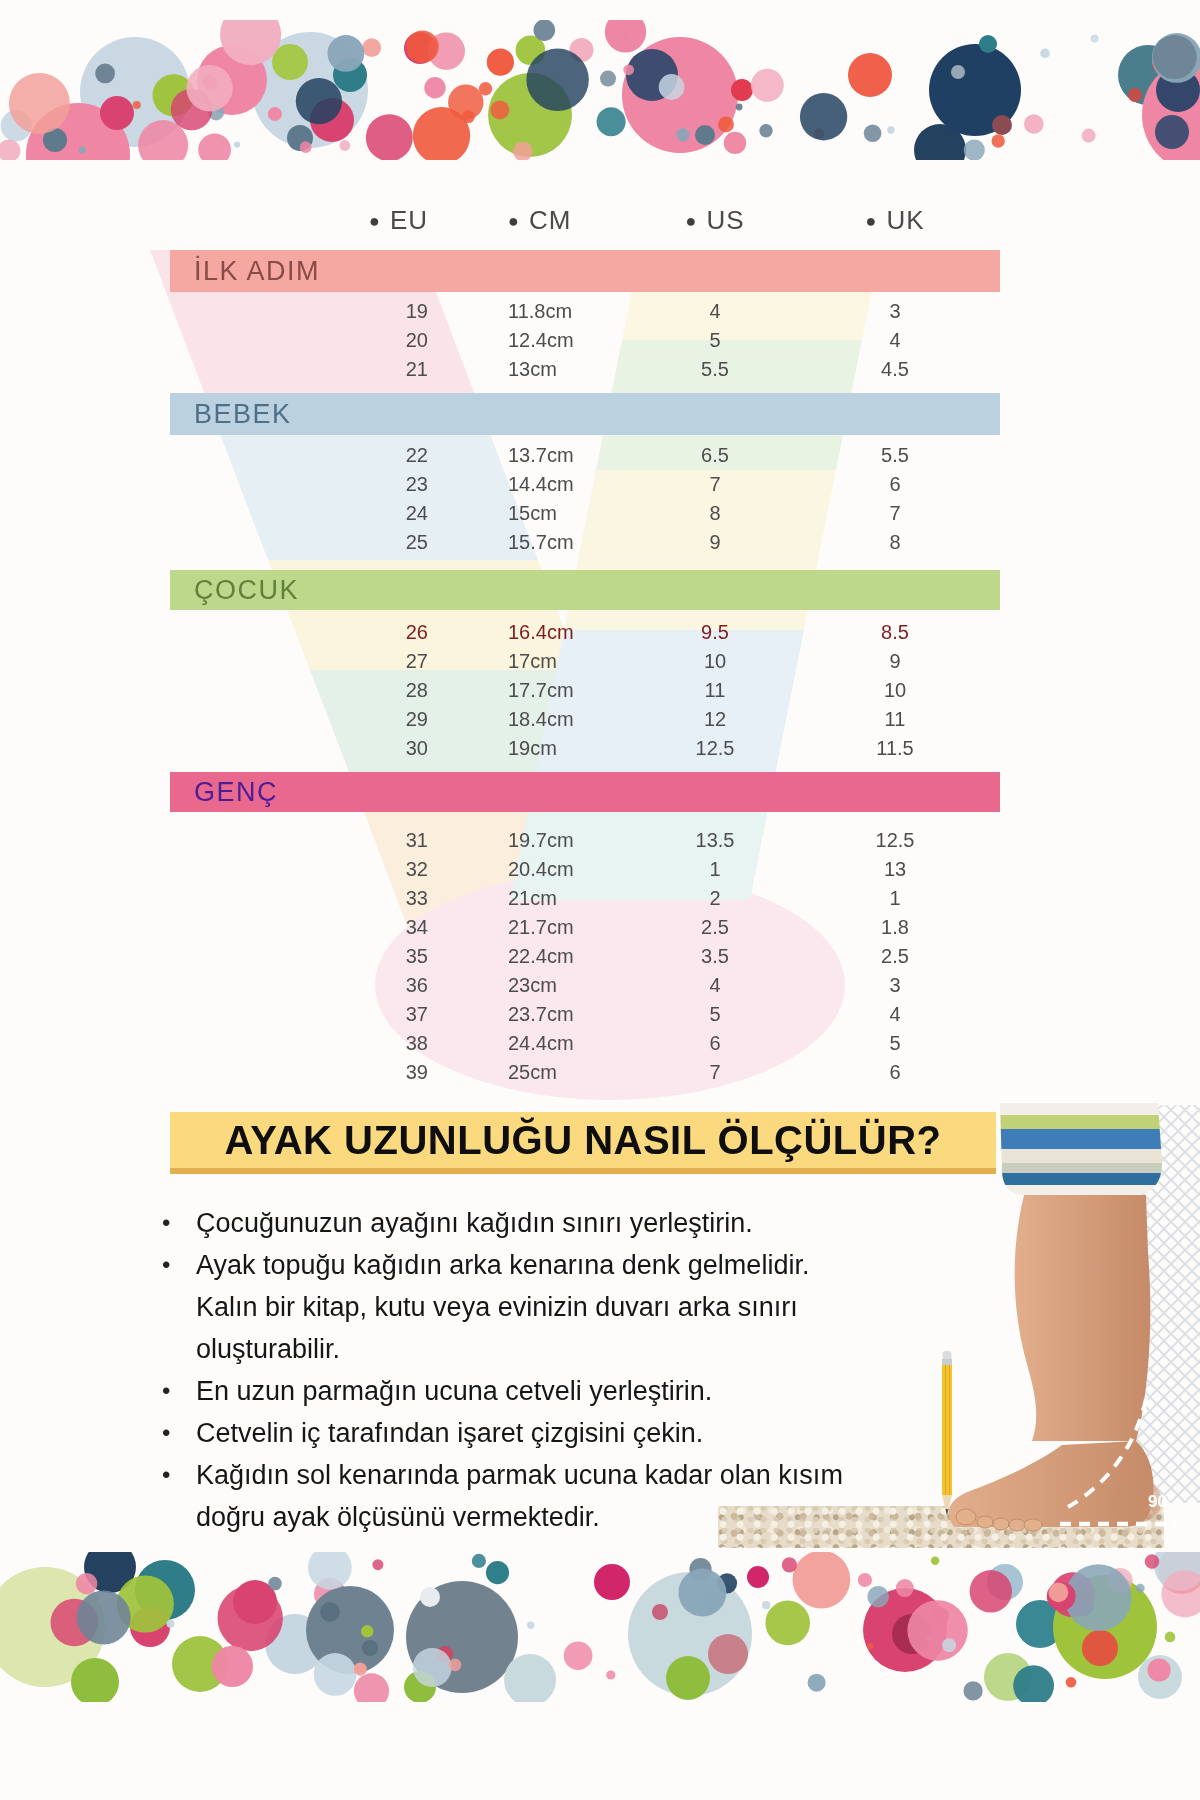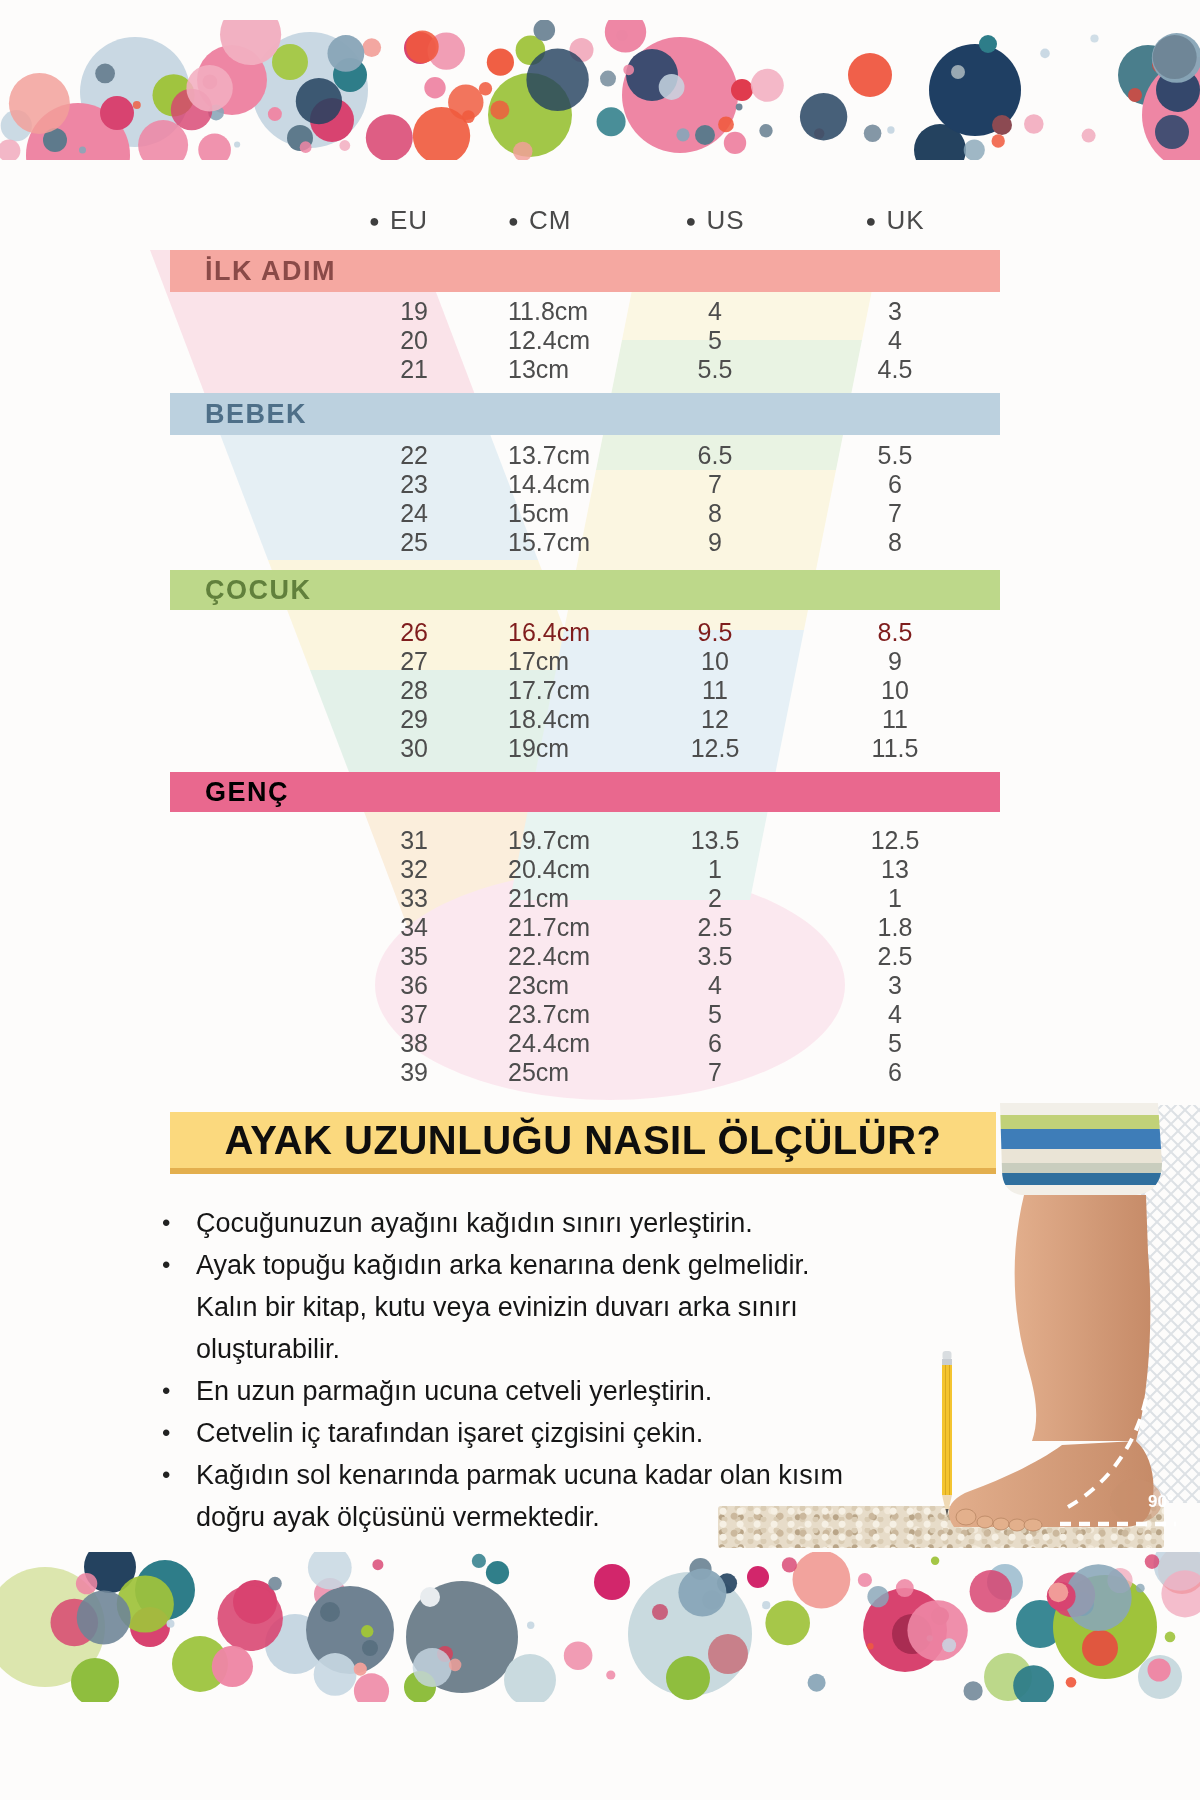--- a/index.html
+++ b/index.html
@@ -20,24 +20,24 @@
     display:grid;grid-template-columns:260px 210px 150px 210px;
     align-items:center;color:#4A4A4A;font-size:26px;letter-spacing:1px;
   }
   .hdr .dot{font-size:18px;margin-right:9px;color:#3E3E3E;vertical-align:2px;}
   .hdr.c0{text-align:right;padding-right:2px;}
   .hdr.c1{padding-left:78px;}
   .hdr.c2,.hdr.c3{text-align:center;}
 
   #size-table{position:absolute;left:170px;top:243px;width:830px;}
   .sec-bar{display:flex;align-items:center;}
-  .sec-label{padding-left:24px;font-size:27px;font-weight:700;letter-spacing:1.5px;margin-left:11px;}
+  .sec-label{padding-left:24px;font-size:27px;font-weight:400;letter-spacing:1.5px;}
   .trow{
     display:grid;grid-template-columns:260px 210px 150px 210px;
-    height:29px;line-height:29px;font-size:25px;color:#4D4D4D;
+    height:29px;line-height:29px;font-size:20px;color:#4D4D4D;
   }
   .cell.c0{text-align:right;padding-right:2px;}
   .cell.c1{padding-left:78px;}
   .cell.c2,.cell.c3{text-align:center;}
 
   
   .banner{
     position:absolute;left:170px;top:1112px;width:826px;height:56px;
     display:flex;align-items:center;justify-content:center;
     font-size:40px;font-weight:700;letter-spacing:.5px;
@@ -261,21 +261,21 @@
           <span class="cell c3">11</span>
         </div>
         <div class="trow" style="color: rgb(77, 77, 77);">
           <span class="cell c0">30</span>
           <span class="cell c1">19cm</span>
           <span class="cell c2">12.5</span>
           <span class="cell c3">11.5</span>
         </div>
       </div>
       <div class="sec-bar" style="background: rgb(233, 104, 142); height: 40px; margin-top: 9px;">
-        <span class="sec-label" style="color: #000000;">GENÇ</span>
+        <span class="sec-label" style="color: #4c1d95;">GENÇ</span>
       </div>
       <div style="margin-top: 14px;">
         <div class="trow" style="color: rgb(77, 77, 77);">
           <span class="cell c0">31</span>
           <span class="cell c1">19.7cm</span>
           <span class="cell c2">13.5</span>
           <span class="cell c3">12.5</span>
         </div>
         <div class="trow" style="color: rgb(77, 77, 77);">
           <span class="cell c0">32</span>

